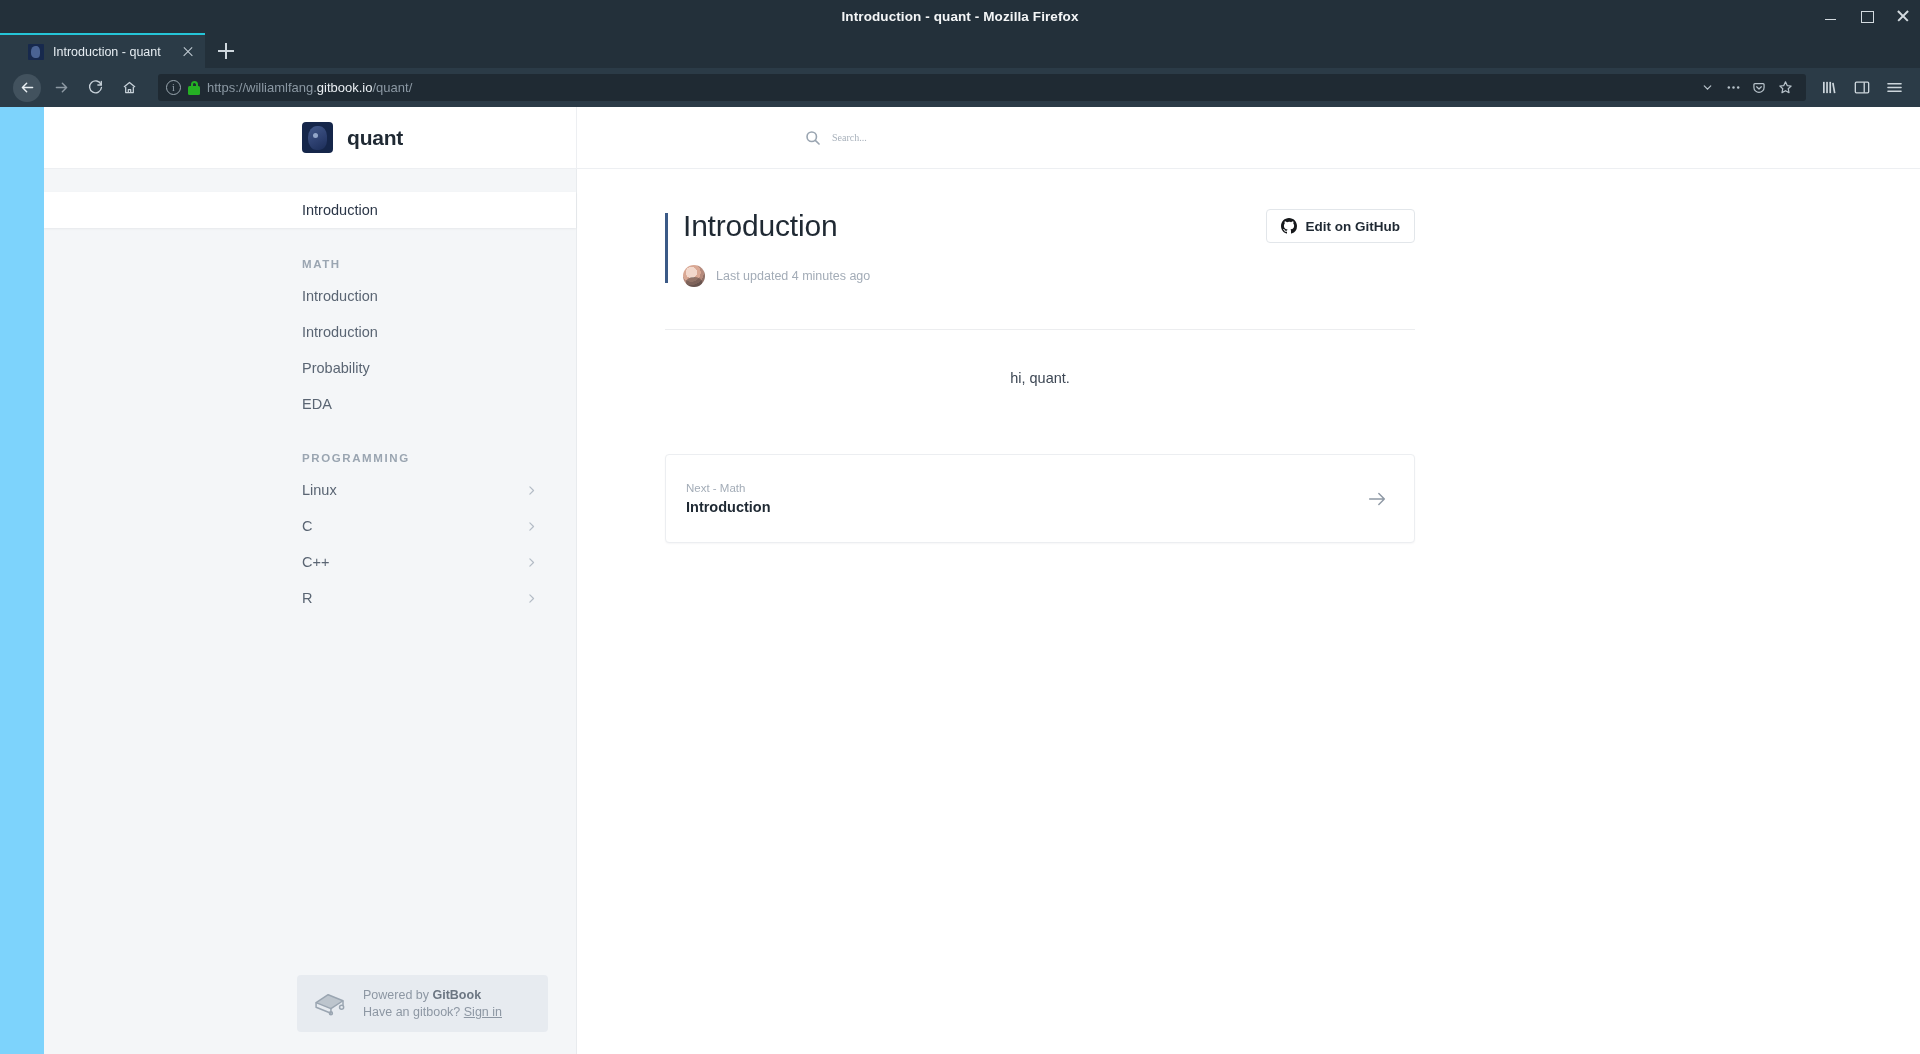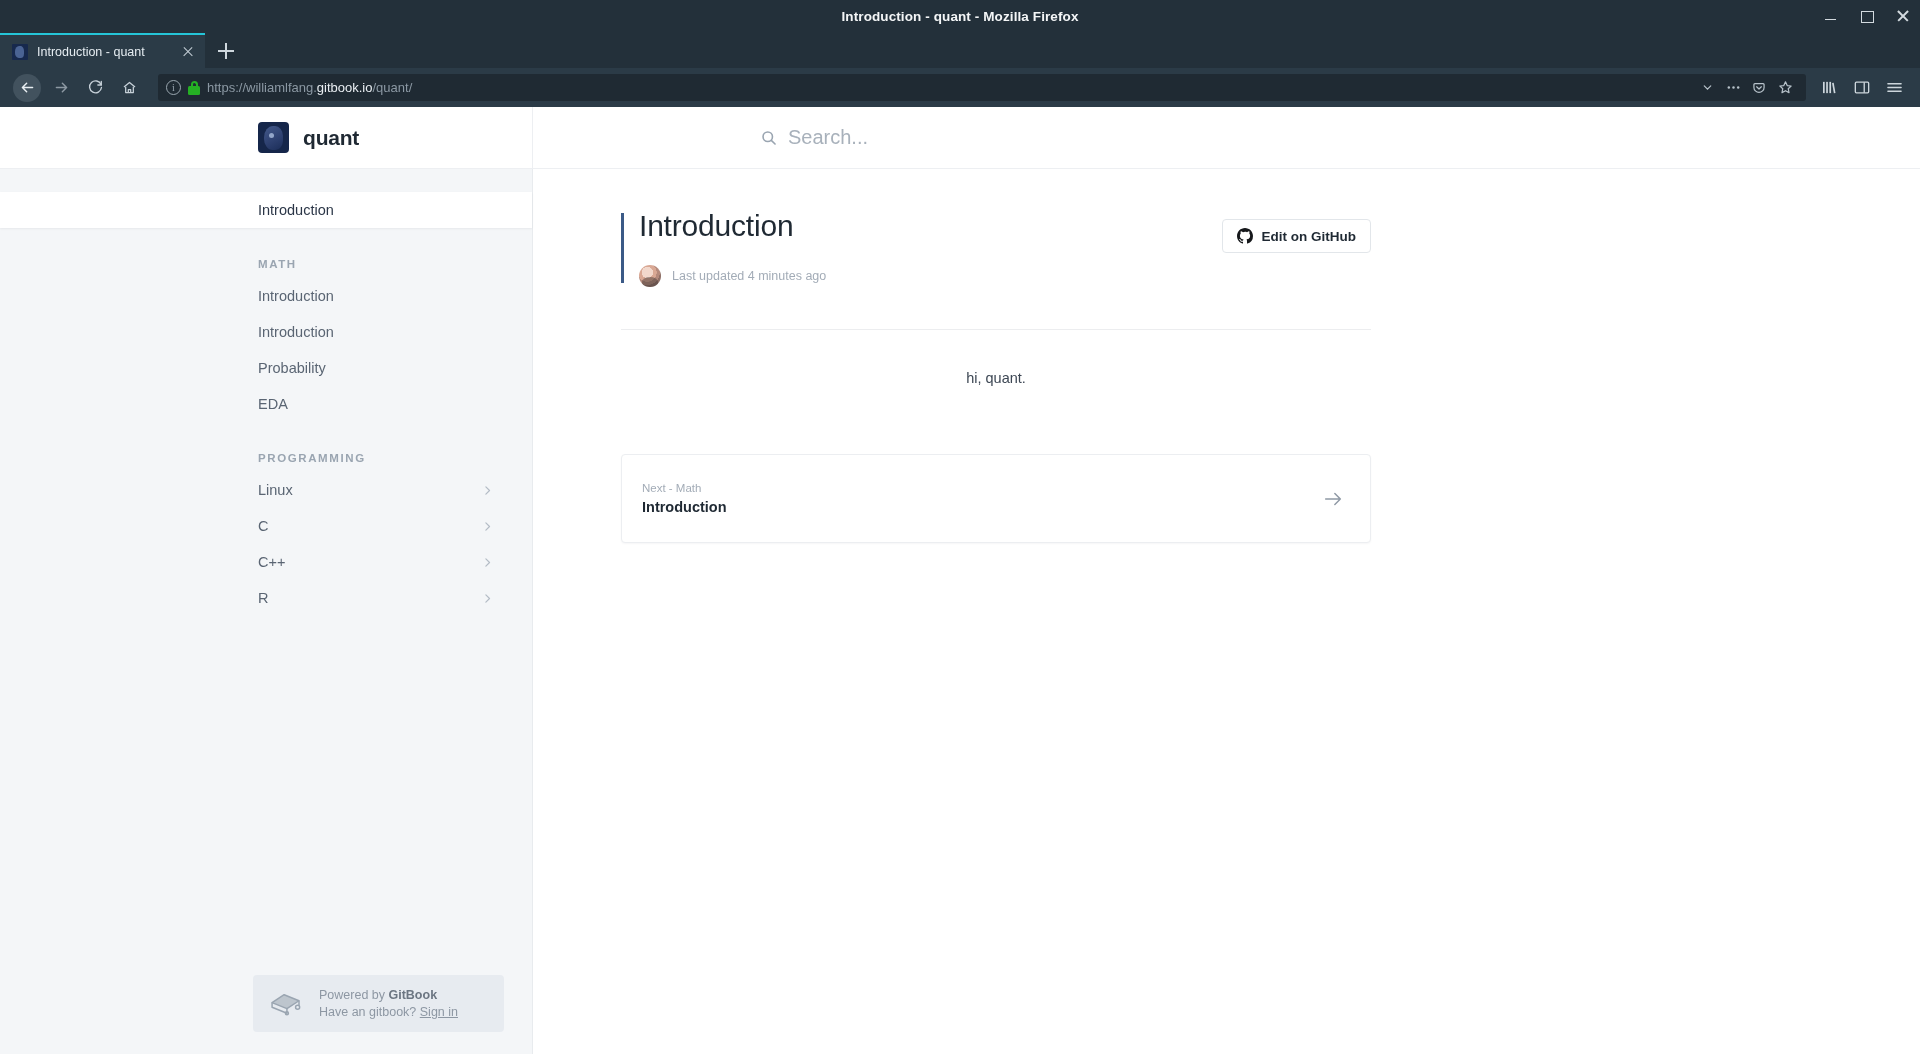--- a/index.html
+++ b/index.html
@@ -42,21 +42,21 @@
   .win-close::before { transform: rotate(45deg); }
   .win-close::after  { transform: rotate(-45deg); }
 
   .tabstrip {
     height: 36px; background: #23303a; display: flex; align-items: flex-end;
     padding-left: 0; flex: none;
   }
   .tab {
     width: 205px; height: 35px; background: #2b3b47;
     display: flex; align-items: center; gap: 9px;
-    padding: 0 8px 0 12px; position: relative;
+    padding: 0 8px 0 28px; position: relative;
     border-top: 2px solid #25c5d8;
   }
   .tab-favicon {
     width: 16px; height: 16px; background: #17294d; flex: none;
     border-radius: 1px; position: relative; overflow: hidden;
   }
   .tab-favicon::after {
     content: ""; position: absolute; left: 3px; top: 2px;
     width: 9px; height: 12px; border-radius: 45% 40% 38% 42%;
     background: #4a6393;
@@ -114,21 +114,21 @@
   .url-text b { color: #e9eef2; font-weight: normal; }
   .url-right { display: flex; align-items: center; gap: 0; margin-left: auto; }
   .url-icon { width: 26px; height: 26px; display: flex; align-items: center;
      justify-content: center; color: #b7c2ca; }
   .toolbar-right { display: flex; align-items: center; gap: 0; }
   .tb-icon { width: 32px; height: 32px; display: flex; align-items: center;
      justify-content: center; color: #cdd6dc; }
 
   
   .page { flex: 1; background: #7dd3fc; display: flex; flex-direction: column;
-          overflow: hidden; }
+          overflow: hidden; padding-left: 44px; }
 
   .gb-header {
     height: 62px; background: #ffffff; display: flex; align-items: stretch;
     border-bottom: 1px solid #edeff2; flex: none;
   }
   .gb-logo-zone {
     width: 533px; display: flex; align-items: center; padding-left: 258px;
     gap: 14px; border-right: 1px solid #edeff2;
   }
   .gb-logo {
@@ -145,22 +145,22 @@
     width: 5px; height: 5px; border-radius: 50%;
     background: #93a6c9; z-index: 2;
   }
   .gb-title { font-size: 21px; color: #1f2933; font-weight: bold; letter-spacing: -.2px; }
   .gb-search-zone {
     flex: 1; display: flex; align-items: center; gap: 11px; padding-left: 228px;
   }
   .search-icon { color: #9aa5b1; flex: none; display: flex; }
   .search-input {
     border: none; outline: none; background: transparent;
-    font-family: Liberation Sans, sans-serif;
-    font-size: 20px; color: #6b7785; width: 400px;
+    font-family: Liberation Serif, serif;
+    font-size: 10px; color: #6b7785; width: 400px;
   }
   .search-input::placeholder { color: #a8b1bb; }
 
   .gb-body { flex: 1; display: flex; overflow: hidden; }
 
   
   .sidebar {
     width: 533px; background: #f4f6f8; border-right: 1px solid #e8ebee;
     display: flex; flex-direction: column; padding-top: 23px;
     flex: none; position: relative;
@@ -213,21 +213,21 @@
   }
   .avatar::after {
     content: ""; position: absolute; left: 3px; bottom: 0; width: 16px; height: 10px;
     border-radius: 50% 50% 0 0; background: rgba(60,50,48,.45);
   }
   .meta-text { font-size: 12.5px; color: #a3acb7; }
   .edit-github {
     display: inline-flex; align-items: center; gap: 9px;
     border: 1px solid #e2e6ea; border-radius: 4px;
     padding: 8px 14px; background: #fff; font-size: 13.5px; color: #1f2933;
-    font-weight: bold; cursor: pointer; white-space: nowrap; margin-top: 10px;
+    font-weight: bold; cursor: pointer; white-space: nowrap;
   }
   .gh-icon { flex: none; display: flex; color: #16181b; }
 
   .divider { height: 1px; background: #ecedef; margin: 42px 0 0 0; }
   .body-text { font-size: 14.5px; color: #3d4754; margin-top: 40px; padding-left: 0; text-align: center; }
 
   .next-card {
     margin-top: 68px; border: 1px solid #eceef1; border-radius: 4px;
     background: #ffffff; box-shadow: 0 1px 2px rgba(16,24,40,.04);
     height: 89px; display: flex; align-items: center;

